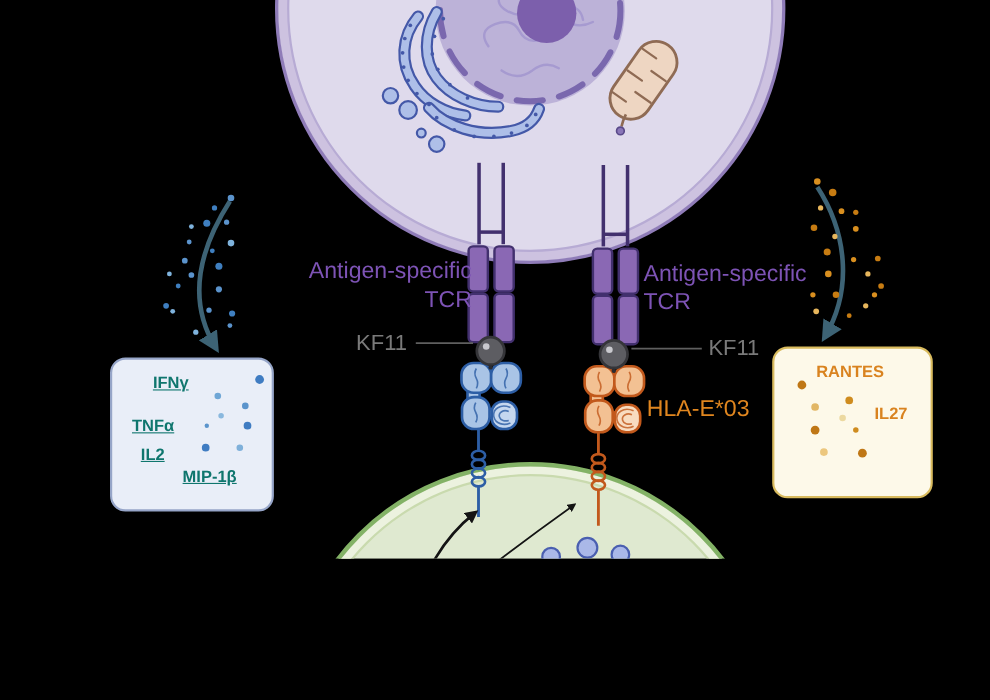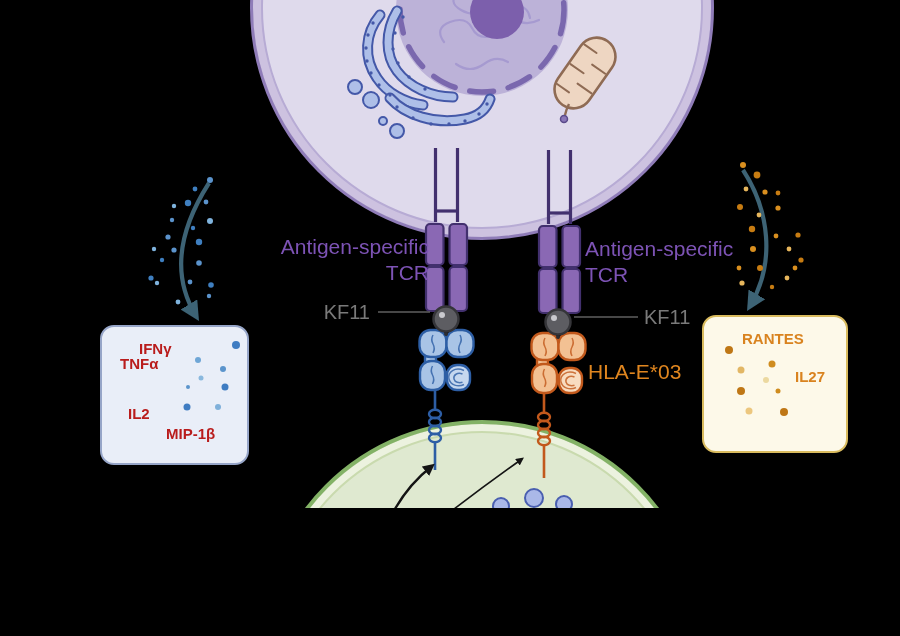--- a/index.html
+++ b/index.html
@@ -42,23 +42,23 @@
   #lbl-kf11-r{left:612px;top:306px;color:#7a7a7a;font-size:20px;}
   #lbl-hla-l{right:522px;top:354px;color:#3f6cbe;font-size:21px;}
   #lbl-hla-r{left:556px;top:360px;color:#e0861f;font-size:21px;}
   #lbl-hiv{left:262px;top:517px;color:#1d1d1d;font-size:16.5px;line-height:1.4;}
 
   
   .cbox{position:absolute;z-index:4;border-radius:14px;}
   #box-l{left:68px;top:325px;width:149px;height:140px;background:#e9eef8;border:2px solid #96a5c8;}
   #box-r{left:670px;top:315px;width:146px;height:138px;background:#fdf9e9;border:2.5px solid #d9bb5e;padding-left:40px;}
   .cyt{position:absolute;font-weight:bold;font-size:15px;}
-  #box-l .cyt{color:#b91c1c;}
+  #box-l .cyt{color:#0f766e;text-decoration:underline;}
   #box-r .cyt{color:#d9831f;}
-  .c-l0{left:37px;top:13px;} .c-l1{left:18px;top:28px;} .c-l2{left:26px;top:78px;} .c-l3{left:64px;top:98px;}
+  .c-l0{left:37px;top:13px;} .c-l1{left:18px;top:52px;} .c-l2{left:26px;top:78px;} .c-l3{left:64px;top:98px;}
   .c-r0{left:38px;top:13px;} .c-r1{left:91px;top:51px;text-align:center;}
   .boxdots{position:absolute;left:0;top:0;}
 </style>
 </head>
 <body>
 
 <div id="stage">
 
   <div id="tcell" class="cell">
     <div id="tnuc" class="nucleus">

